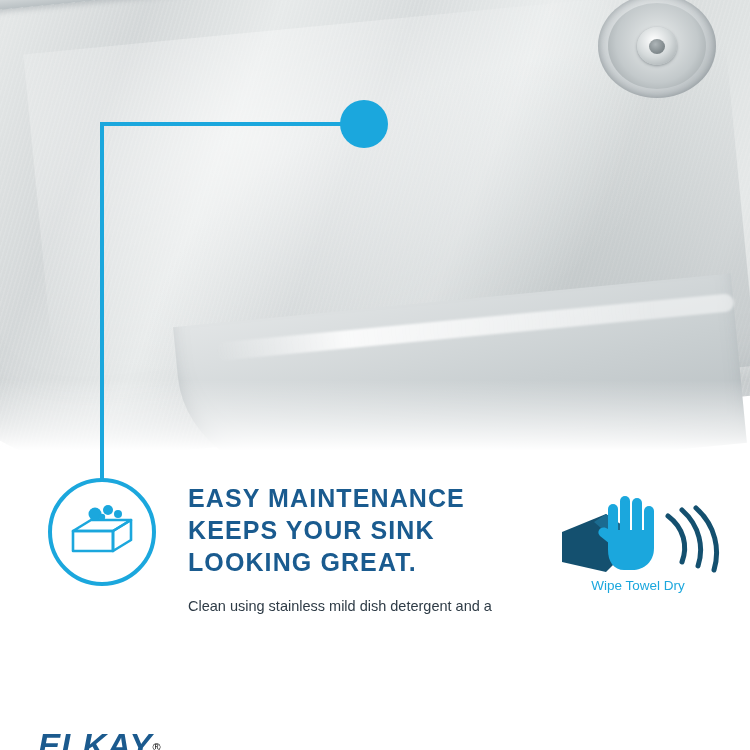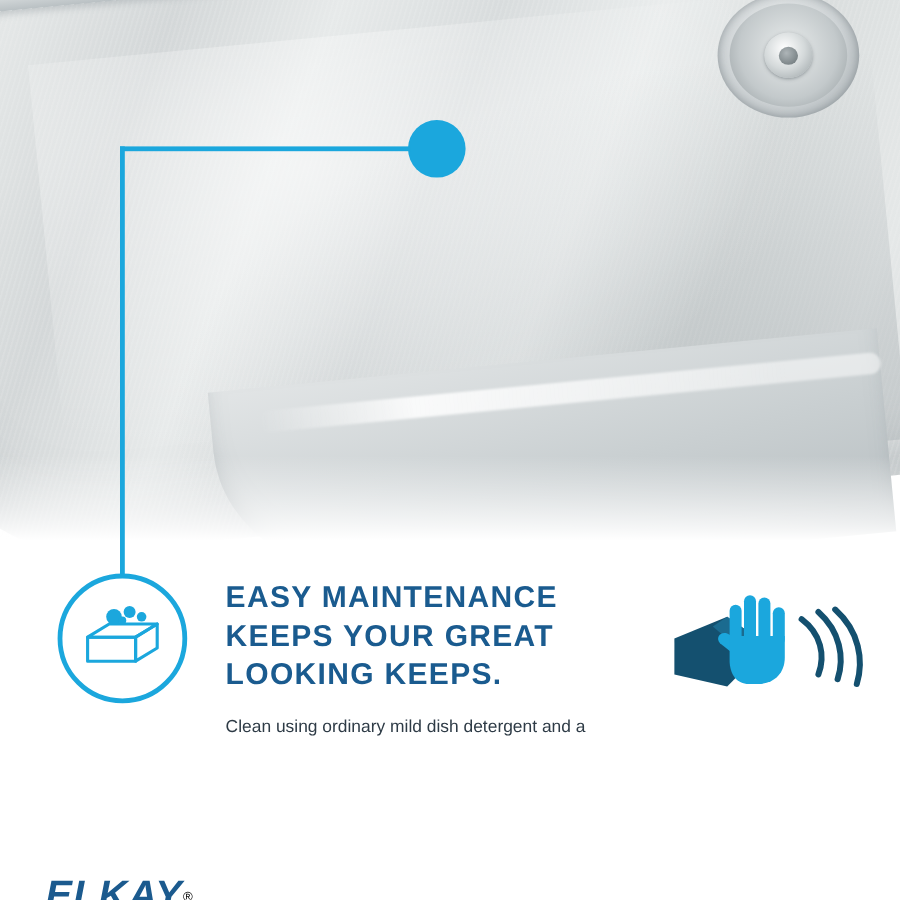--- a/index.html
+++ b/index.html
@@ -325,26 +325,26 @@
         <circle cx="28" cy="13" r="6.5" fill="#1ba7dd"></circle>
         <circle cx="41" cy="9" r="5" fill="#1ba7dd"></circle>
         <circle cx="51" cy="13" r="4" fill="#1ba7dd"></circle>
         <circle cx="35" cy="16" r="3.2" fill="#1ba7dd"></circle>
       </svg>
     </span>
   </div>
 
   <div id="headline">
     <span class="hl-line">EASY MAINTENANCE</span>
-    <span class="hl-line">KEEPS YOUR GREAT</span>
-    <span class="hl-line">LOOKING KEEPS.</span>
+    <span class="hl-line">KEEPS YOUR SINK</span>
+    <span class="hl-line">LOOKING GREAT.</span>
   </div>
 
   <div id="body-copy">
-    <span class="bc-line">Clean using ordinary mild dish detergent and a</span>
+    <span class="bc-line">Clean using stainless mild dish detergent and a</span>
   </div>
 
   <div id="wipe-block">
     <span>
       <svg width="180" height="110" viewBox="0 0 180 110" fill="none" xmlns="http://www.w3.org/2000/svg">
 
         <path d="M14 46 L58 28 L92 52 L58 86 L14 76 Z" fill="#14506f"></path>
         <path d="M58 28 L92 52 L74 60 L46 36 Z" fill="#1b6b90"></path>
 
         <g fill="#1ba7dd">
@@ -355,18 +355,19 @@
           <path d="M58 42 C52 40 48 46 52 50 L62 58 L62 44 Z"></path>
           <path d="M60 44 H106 V62 C106 76 96 84 84 84 H76 C66 84 60 76 60 64 Z"></path>
         </g>
 
         <path d="M120 30 C136 42 140 60 134 76" stroke="#14506f" stroke-width="5" fill="none" stroke-linecap="round"></path>
         <path d="M134 24 C152 40 156 62 150 80" stroke="#14506f" stroke-width="5" fill="none" stroke-linecap="round"></path>
         <path d="M148 22 C168 40 172 64 166 84" stroke="#14506f" stroke-width="5" fill="none" stroke-linecap="round"></path>
       </svg>
     </span>
   </div>
+  <div id="wipe-caption">Wipe Towel Dry</div>
 
   <div id="logo">
     <span class="logo-text">ELKAY</span><span class="reg">®</span>
   </div>
 
 </div>
 
 </body></html>

